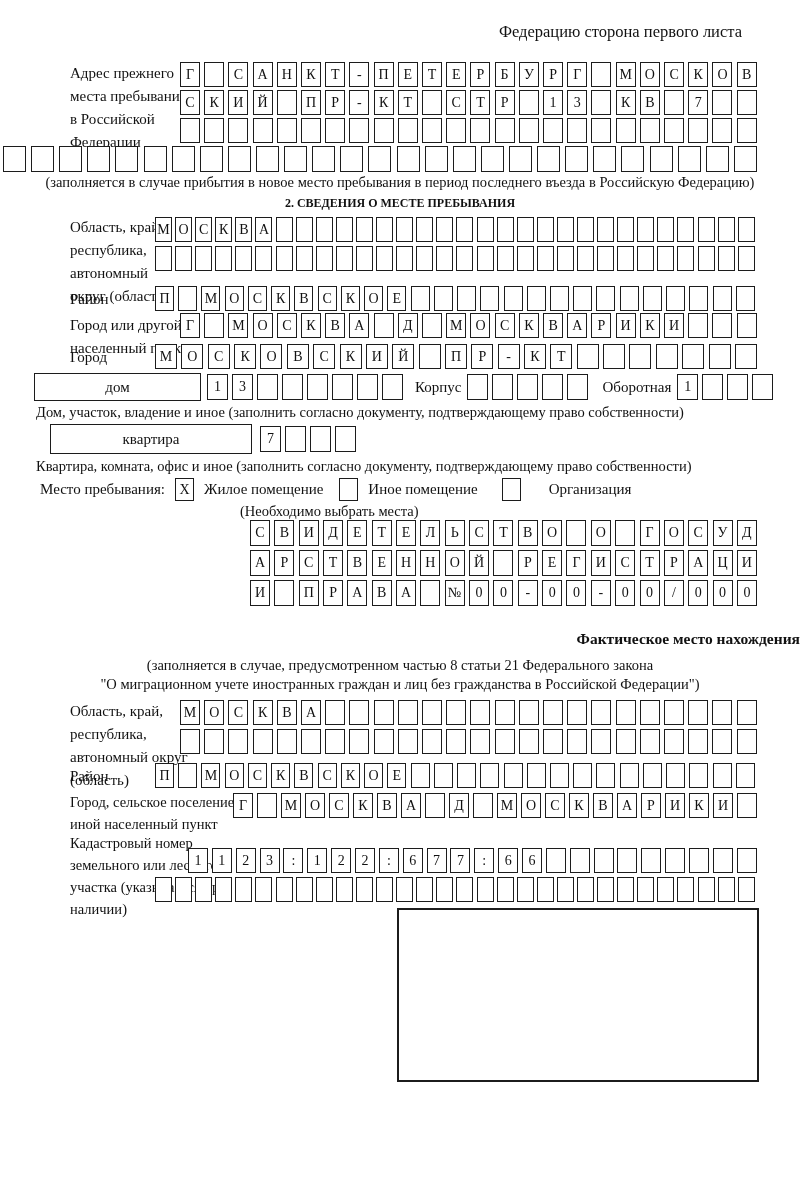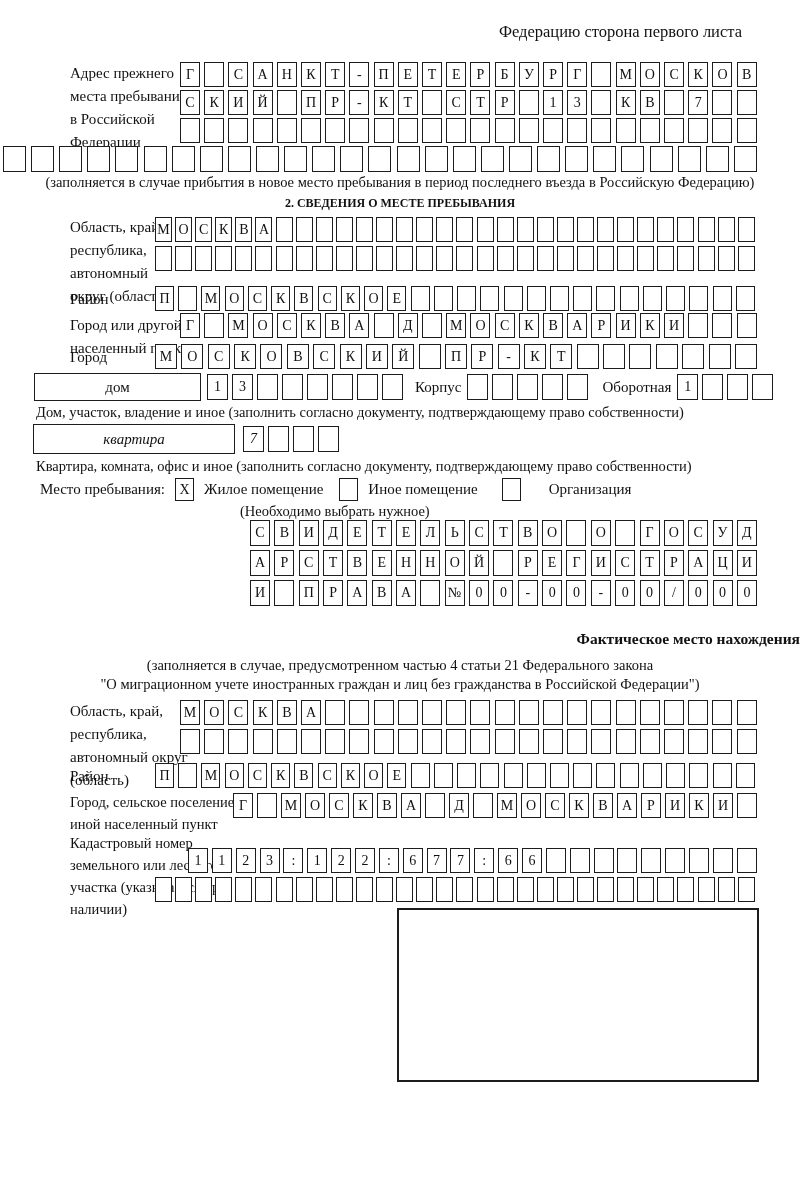--- a/index.html
+++ b/index.html
@@ -339,41 +339,41 @@
     <span class="lbl" style="margin-left:10px;">Оборотная</span>
     <div class="mini-cells" style="margin-left:6px;">
         <div class="cell">1</div>
         <div class="cell"></div>
         <div class="cell"></div>
         <div class="cell"></div>
       </div>
   </div>
   <div class="abs note" style="left:36px;top:404px;">Дом, участок, владение и иное (заполнить согласно документу, подтверждающему право собственности)</div>
 
-  <div class="abs inline-row" style="left:33px;top:424px;font-style:italic;">
+  <div class="abs inline-row" style="left:50px;top:424px;">
     <div class="field-rect" style="width:202px;height:30px;">квартира</div>
     <div class="mini-cells" style="margin-left:8px;">
         <div class="cell">7</div>
         <div class="cell"></div>
         <div class="cell"></div>
         <div class="cell"></div>
       </div>
   </div>
   <div class="abs note" style="left:36px;top:458px;">Квартира, комната, офис и иное (заполнить согласно документу, подтверждающему право собственности)</div>
 
   <div class="abs stay-row" style="left:40px;top:478px;">
     <span>Место пребывания:</span>
     <span class="chk" style="margin-left:10px;">X</span>
     <span style="margin-left:10px;">Жилое помещение</span>
     <span class="chk" style="margin-left:16px;"></span>
     <span style="margin-left:10px;">Иное помещение</span>
     <span class="chk" style="margin-left:24px;"></span>
     <span style="margin-left:28px;">Организация</span>
   </div>
-  <div class="abs note" style="left:240px;top:503px;">(Необходимо выбрать нужное)</div>
+  <div class="abs note" style="left:240px;top:503px;">(Необходимо выбрать места)</div>
 
   <div class="abs cells w507" style="left:250px;top:520px;width:507px;">
       <div class="cell">С</div>
       <div class="cell">В</div>
       <div class="cell">И</div>
       <div class="cell">Д</div>
       <div class="cell">Е</div>
       <div class="cell">Т</div>
       <div class="cell">Е</div>
       <div class="cell">Л</div>
@@ -432,21 +432,21 @@
       <div class="cell">-</div>
       <div class="cell">0</div>
       <div class="cell">0</div>
       <div class="cell">/</div>
       <div class="cell">0</div>
       <div class="cell">0</div>
       <div class="cell">0</div>
     </div>
 
   <div class="abs subheading center" style="top:630px;">Фактическое место нахождения</div>
-  <div class="abs note center" style="top:657px;">(заполняется в случае, предусмотренном частью 4 статьи 21 Федерального закона</div>
+  <div class="abs note center" style="top:657px;">(заполняется в случае, предусмотренном частью 8 статьи 21 Федерального закона</div>
   <div class="abs note center" style="top:676px;">"О миграционном учете иностранных граждан и лиц без гражданства в Российской Федерации")</div>
 
   <div class="abs lbl" style="left:70px;top:700px;width:128px;">Область, край, республика, автономный округ (область)</div>
   <div class="abs cells w577" style="left:180px;top:700px;width:577px;">
       <div class="cell">М</div>
       <div class="cell">О</div>
       <div class="cell">С</div>
       <div class="cell">К</div>
       <div class="cell">В</div>
       <div class="cell">А</div>

